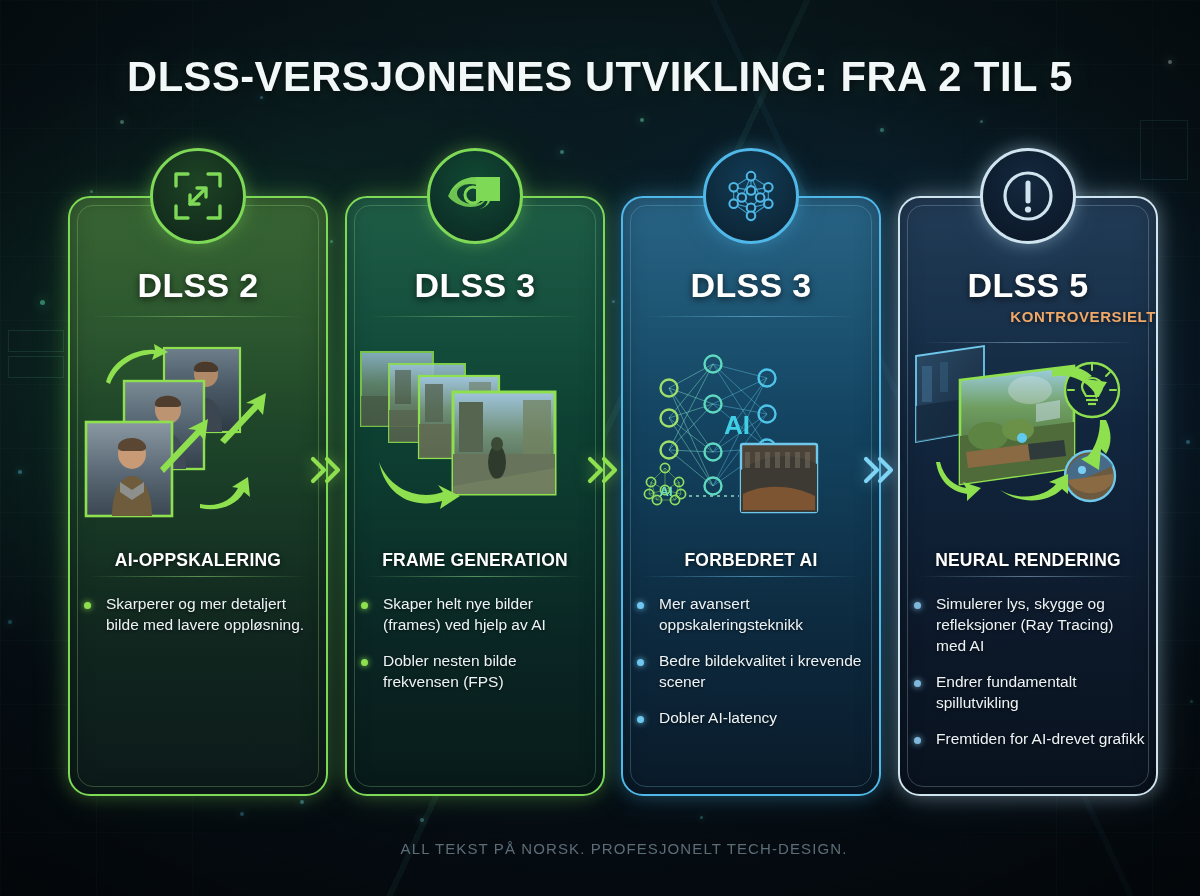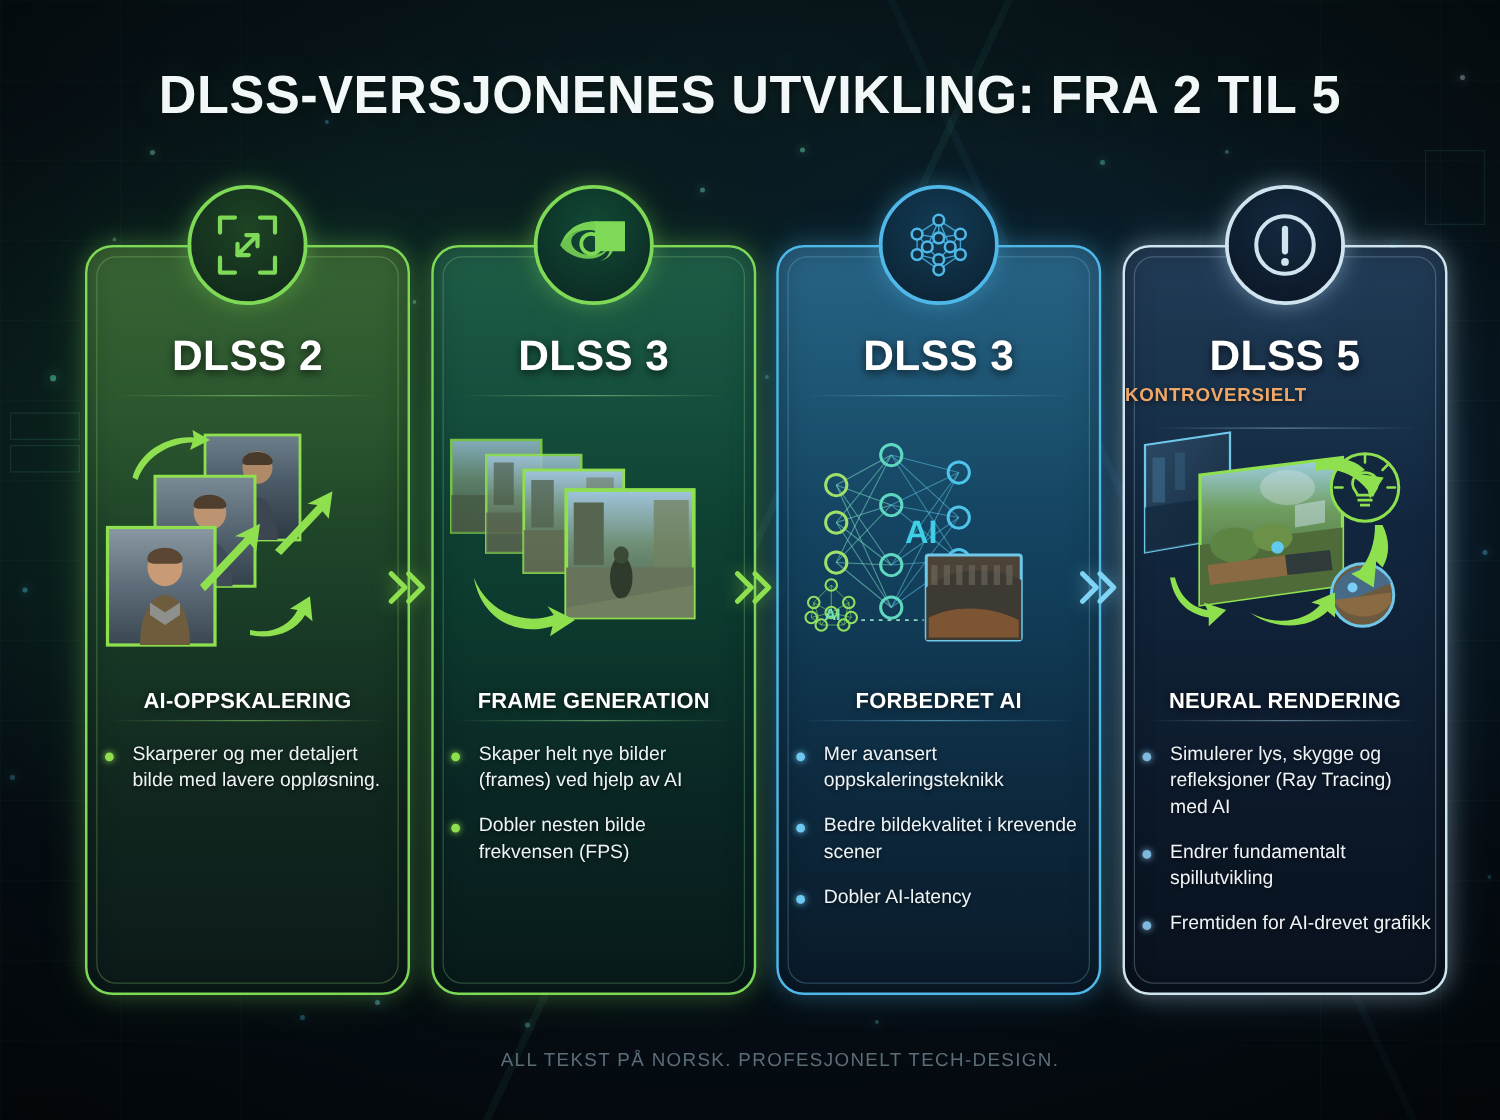--- a/index.html
+++ b/index.html
@@ -86,21 +86,21 @@
   .card-content { position:absolute; inset:0; padding:0 16px; }
 
   .ver-title {
     position:absolute; top:68px; left:0; width:100%;
     text-align:center; font-size:34px; font-weight:bold;
     color:#fff; letter-spacing:.3px;
     text-shadow:0 2px 7px rgba(0,0,0,.65);
   }
   .ver-sub {
     position:absolute; top:110px; left:0; width:100%;
-    text-align:left; font-size:15px; font-weight:bold;
+    text-align:right; font-size:15px; font-weight:bold;
     letter-spacing:.6px; color:#f0a868;
     text-shadow:0 1px 4px rgba(0,0,0,.6);
   }
   .ver-rule {
     position:absolute; top:118px; left:22px; right:22px; height:1px;
     background:linear-gradient(90deg, transparent, var(--rule), transparent);
   }
   .ver-rule.low { top:144px; }
 
   

